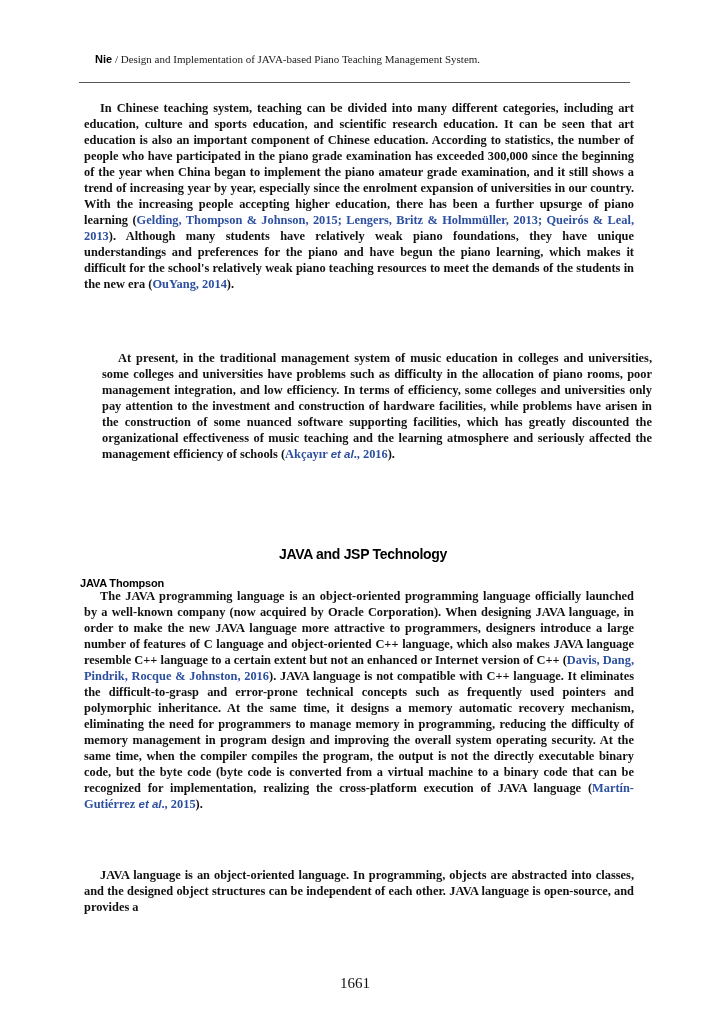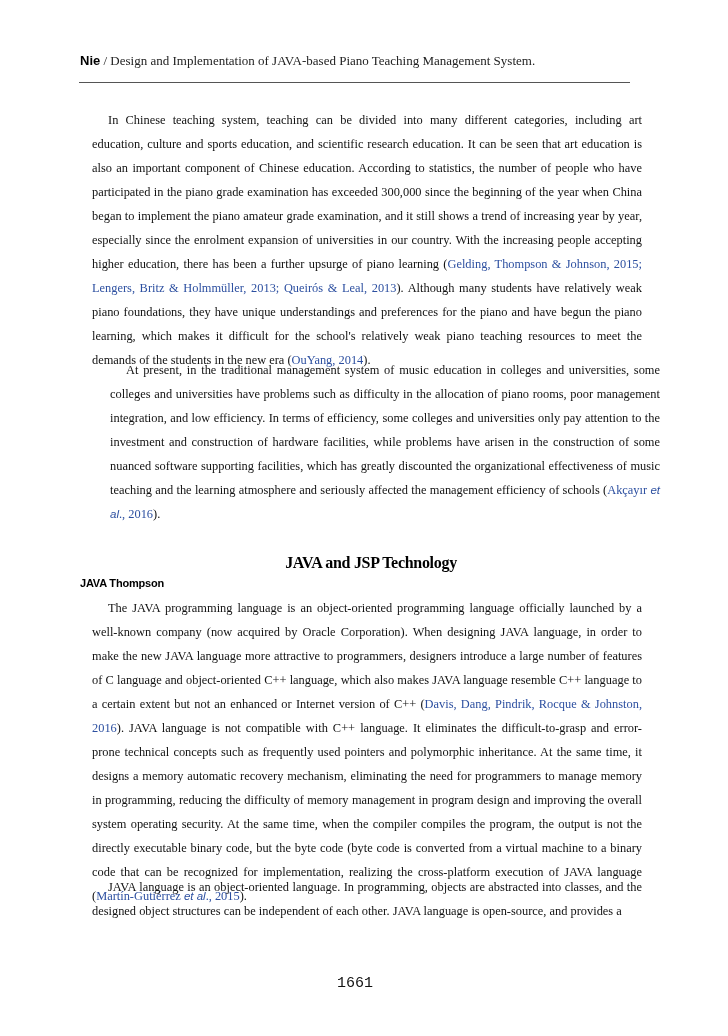--- a/index.html
+++ b/index.html
@@ -1,50 +1,50 @@
 <!DOCTYPE html>
 <html><head>
   <meta charset="utf-8">
   <style>
     html, body { margin: 0; padding: 0; background: #ffffff; }
     body { width: 728px; height: 1036px; position: relative; overflow: hidden; }
     .page { position: absolute; left: 80px; top: 0; width: 550px; }
     .running-head {
-      position: absolute; top: 53px; left: 0;
-      font-family: "Liberation Serif", serif; font-size: 13px; color: #222;
+      position: absolute; top: 53px; left: 15px;
+      font-family: "Liberation Serif", serif; font-size: 11px; color: #222;
       white-space: nowrap;
     }
     .running-head .author { font-family: "Liberation Sans", sans-serif; font-weight: bold; color: #000; }
     .head-rule {
       position: absolute; top: 82px; left: -1px; width: 551px; height: 0;
       border-top: 1.5px solid #555;
     }
     .body-text {
       font-family: "Liberation Serif", serif; font-size: 12.4px; color: #111;
-      line-height: 24px; text-align: justify; margin: 12px; text-indent: 16px;
+      line-height: 16px; text-align: justify; margin: 4px; text-indent: 16px; font-weight: bold;
     }
     .p1 { position: absolute; top: 96px; left: 0; width: 550px; }
     .p2 { position: absolute; top: 346px; left: 18px; width: 550px; }
     .p3 { position: absolute; top: 584px; left: 0; width: 550px; }
     .p4 { position: absolute; top: 863px; left: 0; width: 550px; }
     .cite { color: #2c4fa0; }
     .cite i { font-family: "Liberation Sans", sans-serif; font-style: italic; font-size: 11.5px; }
     .section-title {
       position: absolute; top: 538px; left: 0; width: 550px; text-align: center;
-      font-family: Liberation Serif, serif; font-weight: bold; font-size: 16px;
-      color: #000; letter-spacing: -0.3px; margin: 16px;
+      font-family: Liberation Sans, sans-serif; font-weight: bold; font-size: 14px;
+      color: #000; letter-spacing: -0.3px; margin: 8px;
     }
     .subsection-title {
       position: absolute; top: 577px; left: 0;
       font-family: "Liberation Sans", sans-serif; font-weight: bold; font-size: 11px;
       color: #000; margin: 0; letter-spacing: -0.2px;
     }
     .page-number {
       position: absolute; top: 975px; left: 0; width: 550px; text-align: center;
-      font-family: Liberation Mono, monospace; font-size: 15px; color: #111;
+      font-family: Liberation Serif, serif; font-size: 15px; color: #111;
     }
   </style>
 </head>
 <body>
 
 <div class="page">
   <div class="running-head">
     <span class="author">Nie</span><span> / </span><span>Design and Implementation of JAVA-based Piano Teaching Management System.</span>
   </div>
   <div class="head-rule"></div>

